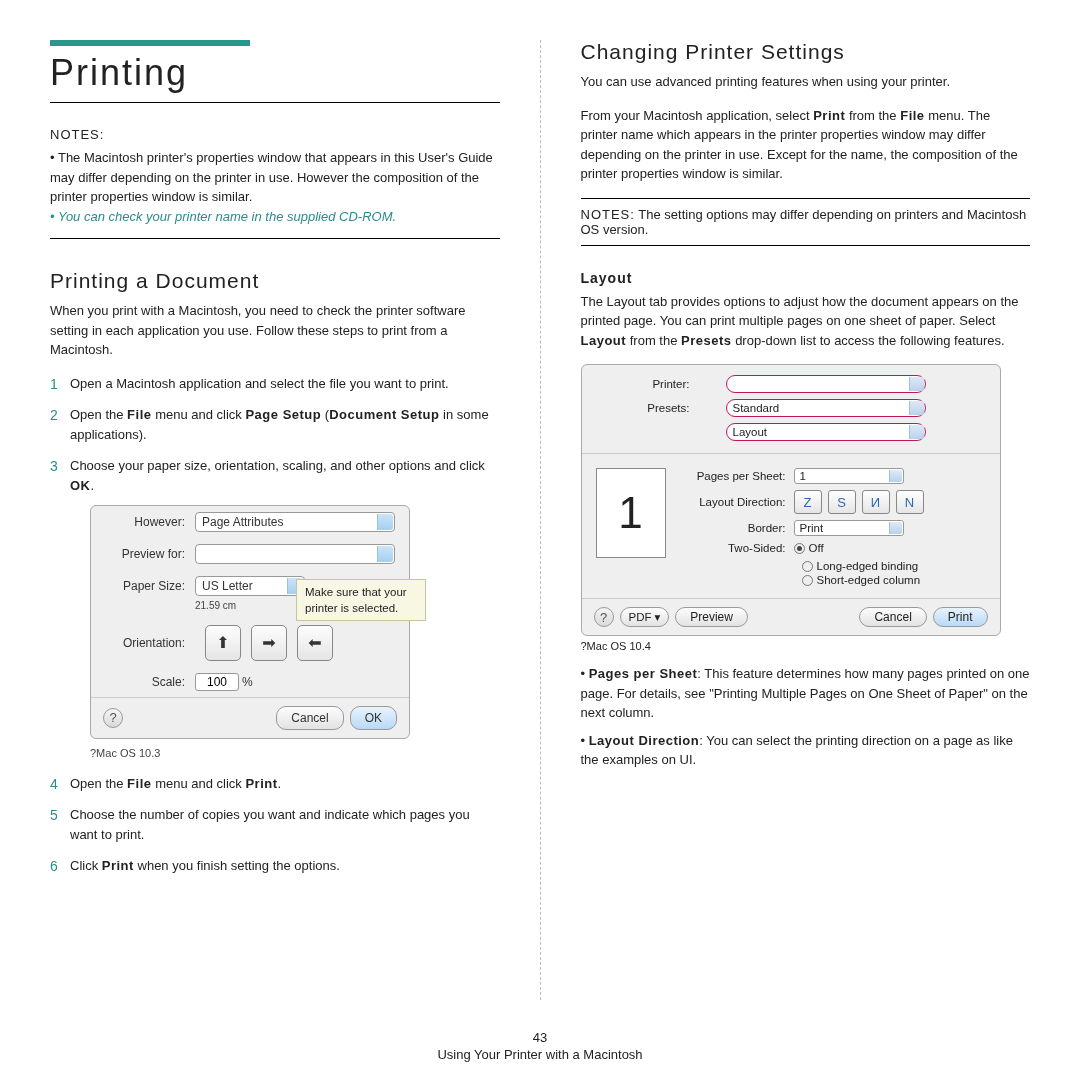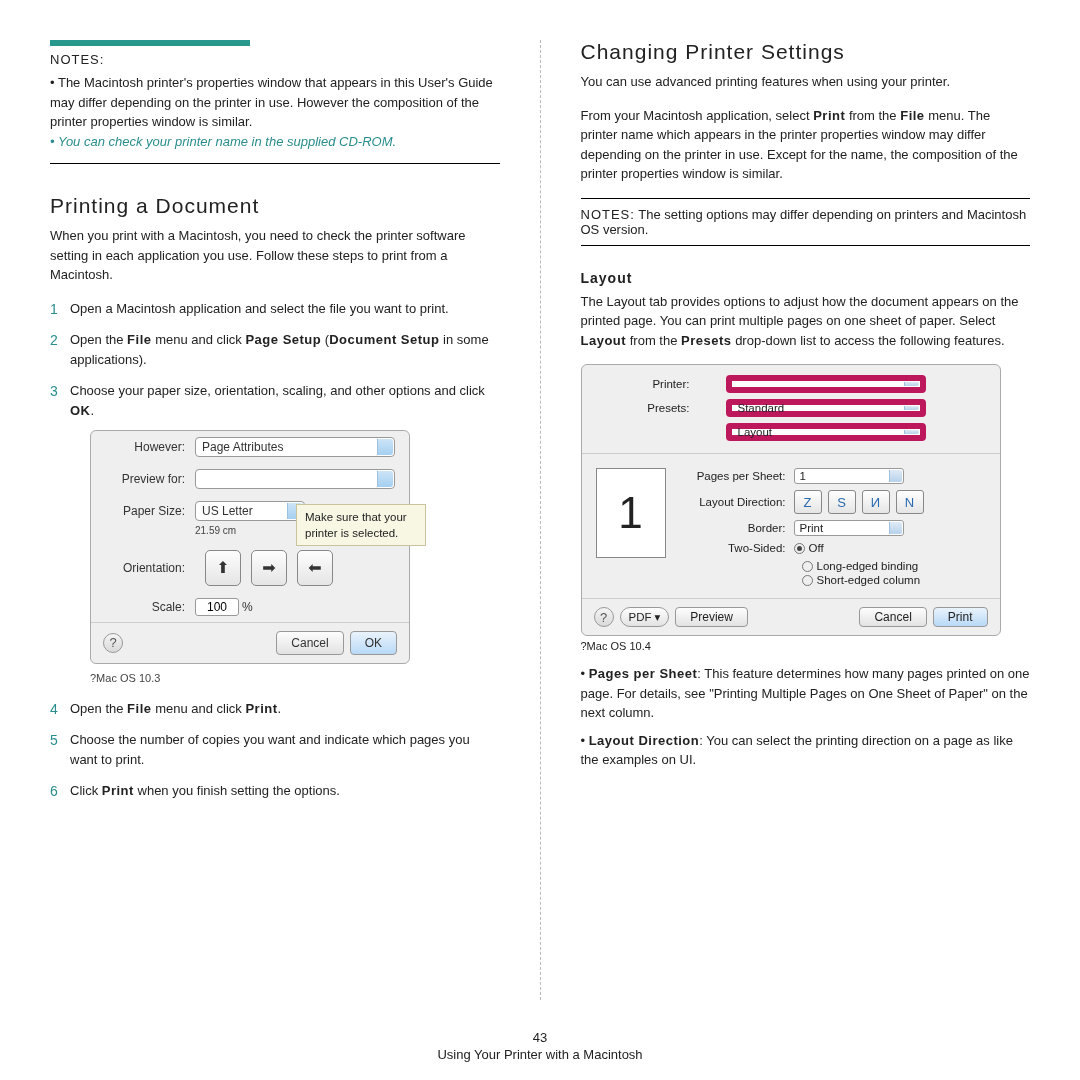--- a/index.html
+++ b/index.html
@@ -152,21 +152,21 @@
   .help-btn {
     width: 20px; height: 20px;
     border: 1px solid #999;
     border-radius: 50%;
     background: linear-gradient(#f5f5f5,#d9d9d9);
     display: flex; align-items: center; justify-content: center;
     font-size: 13px; color: #555;
   }
   .pill-btn {
     border: 1px solid #999;
-    border-radius: 4px;
+    border-radius: 10px;
     padding: 2px 14px;
     background: linear-gradient(#fdfdfd,#e2e2e2);
     font-size: 12px;
     margin-left: 6px;
   }
   .pill-primary { background: linear-gradient(#eaf3fc,#b8d9f7); }
   .spacer { flex: 1; }
   .caption { font-size: 11px; color: #444; margin-left: 20px; margin-bottom: 12px; }
   .callout {
     position: absolute;
@@ -199,21 +199,21 @@
     border-radius: 6px;
     background: #efefef;
     font-size: 11.5px;
     width: 420px;
     margin: 12px 0 4px 0;
   }
   .dlg2-top { padding: 10px 14px 6px 14px; }
   .dlg2-row { display: flex; align-items: center; margin-bottom: 6px; gap: 28px; }
   .dlg2-label { width: 102px; text-align: right; padding-right: 8px; }
   .dlg2-select { flex: 1; max-width: 200px;
-    border: 6px solid #be185d; border-radius: 4px; background:#fff; height:18px;
+    border: 1px solid #be185d; border-radius: 9px; background:#fff; height:18px;
     position: relative; padding: 1px 16px 1px 6px; display:flex; align-items:center;
   }
   .dlg2-select::after {
     content:""; position:absolute; right:1px; top:1px; bottom:1px; width:14px;
     background: linear-gradient(#dfeaf5,#b7d2ec); border-left:1px solid #9cc0de;
     border-radius: 0 2px 2px 0;
   }
   .dlg2-body {
     border-top: 1px solid #ccc;
     padding: 14px 14px 10px 14px;
@@ -253,20 +253,21 @@
   }
   .footer .pg { margin-bottom:2px; }
 </style>
 </head>
 <body>
 
 <div class="page">
 
   <div class="col">
     <div class="tealbar"></div>
+    <h1 class="main-title">Printing</h1>
 
     <div class="notes-head">NOTES:</div>
     <ul class="note-list">
       <li>The Macintosh printer's properties window that appears in this User's Guide may differ depending on the printer in use. However the composition of the printer properties window is similar.</li>
       <li class="note-italic">You can check your printer name in the supplied CD-ROM.</li>
     </ul>
 
     <h2 class="sub-title">Printing a Document</h2>
     <p class="body">When you print with a Macintosh, you need to check the printer software setting in each application you use. Follow these steps to print from a Macintosh.</p>
 

